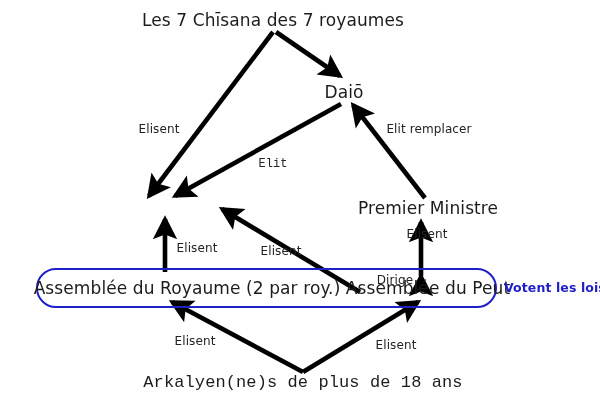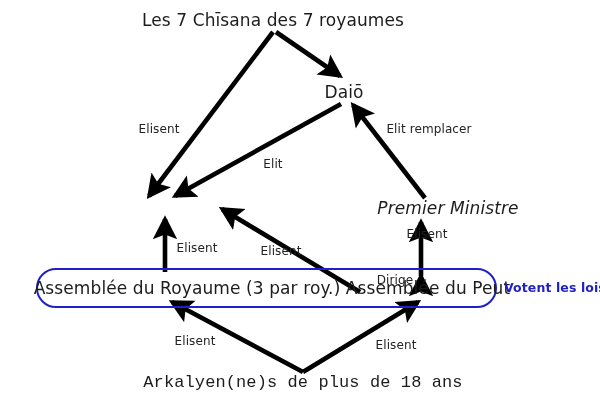--- a/index.html
+++ b/index.html
@@ -96,27 +96,27 @@
       <line x1="421" y1="276" x2="421" y2="222" marker-end="url(#ah)" marker-start="url(#ah)"></line>
 
       <line x1="303" y1="372" x2="172" y2="302" marker-end="url(#ah)"></line>
 
       <line x1="303" y1="372" x2="418" y2="302" marker-end="url(#ah)"></line>
     </g>
   </svg>
 
   <div class="node-label" style="left:273px; top:20px;">Les 7 Chīsana des 7 royaumes</div>
   <div class="node-label" style="left:344px; top:92px;">Daiō</div>
-  <div class="node-label" style="left:448px; top:208px;font-style:italic;">Premier Ministre</div>
-  <div class="node-label" style="left:187px; top:288px;">Assemblée du Royaume (3 par roy.)</div>
+  <div class="node-label" style="left:428px; top:208px;">Premier Ministre</div>
+  <div class="node-label" style="left:187px; top:288px;">Assemblée du Royaume (2 par roy.)</div>
   <div class="node-label" style="left:428px; top:288px;">Assemblée du Peut</div>
   <div class="node-label" style="left:303px; top:382px;font-family:Liberation Mono, monospace;">Arkalyen(ne)s de plus de 18 ans</div>
 
   <div class="edge-label" style="left:159px; top:129px;">Elisent</div>
-  <div class="edge-label" style="left:273px; top:164px;">Elit</div>
+  <div class="edge-label" style="left:273px; top:164px;font-family:Liberation Mono, monospace;">Elit</div>
   <div class="edge-label" style="left:429px; top:129px;">Elit remplacer</div>
   <div class="edge-label" style="left:197px; top:248px;">Elisent</div>
   <div class="edge-label" style="left:281px; top:251px;">Elisent</div>
   <div class="edge-label" style="left:427px; top:234px;">Elisent</div>
   <div class="edge-label" style="left:395px; top:280px;">Dirige</div>
   <div class="edge-label" style="left:195px; top:341px;">Elisent</div>
   <div class="edge-label" style="left:396px; top:345px;">Elisent</div>
 
   <div class="side-note" id="votent-note" style="left: 504px; top: 288px; color: rgb(32, 32, 200);">Votent les lois</div>
 

